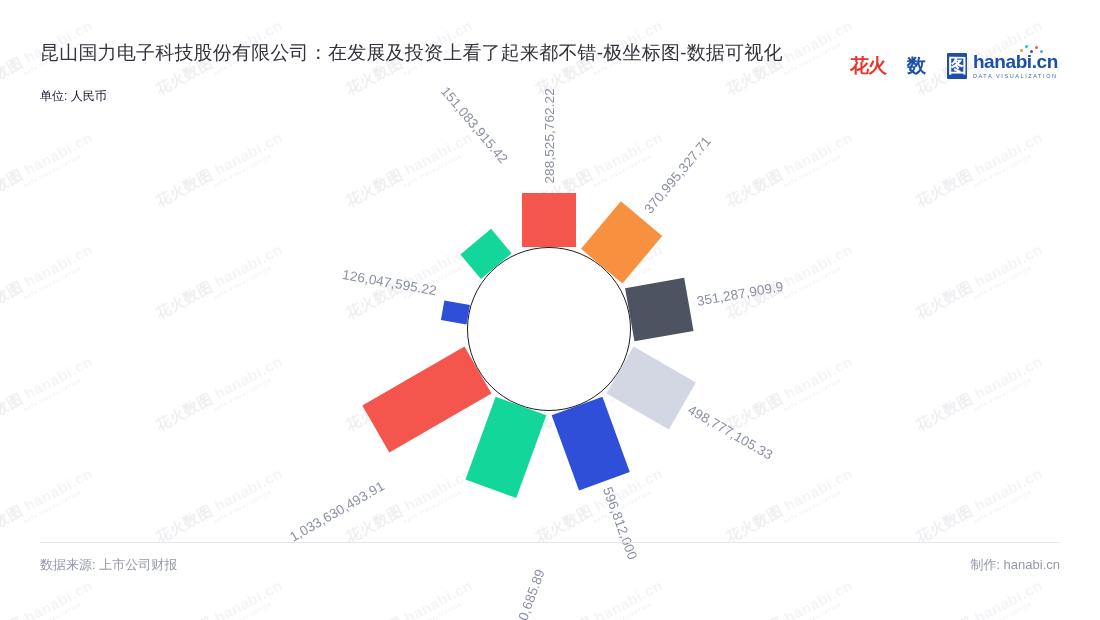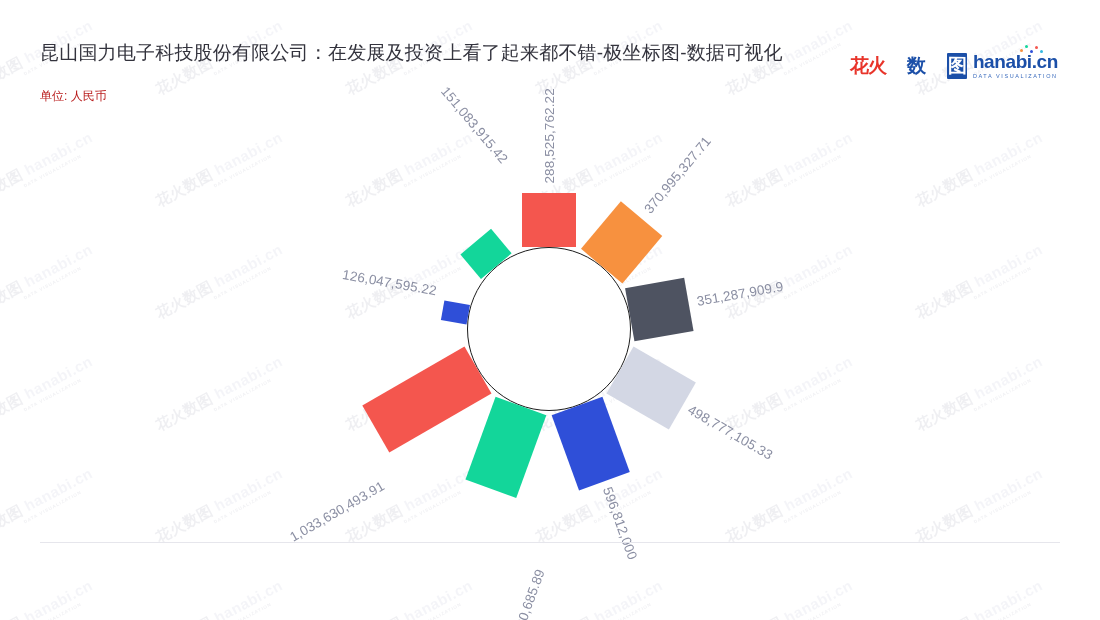--- a/index.html
+++ b/index.html
@@ -60,21 +60,21 @@
     color: #33333d;
     letter-spacing: .2px;
   }
   .unit {
     position: absolute;
     left: 40px;
     top: 88px;
     width: 120px;
     font-size: 12px;
     line-height: 17px;
-    color: #b91c1c;
+    color: #0f172a;
   }
 
   
   .logo {
     position: absolute;
     right: 42px;
     top: 52px;
     display: flex;
     align-items: center;
     gap: 6px;
@@ -268,14 +268,18 @@
       <div class="dlabel" style="left: 488.12px; top: 487.265px; transform: rotate(290deg) translateX(-100%); transform-origin: 100% 50%;">1,890,685.89</div>
       <div class="bar" style="width: 54px; height: 118px; background: rgb(244, 86, 78); left: 522px; top: 129px; transform-origin: 50% 200px; transform: rotate(240deg);"></div>
       <div class="dlabel" style="left: 368.867px; top: 424px; transform: rotate(330deg) translateX(-100%); transform-origin: 100% 50%;">1,033,630,493.91</div>
       <div class="bar" style="width: 20px; height: 26px; background: rgb(47, 79, 216); left: 539px; top: 221px; transform-origin: 50% 108px; transform: rotate(280deg);"></div>
       <div class="dlabel" style="left: 434.762px; top: 299.857px; transform: rotate(370deg) translateX(-100%); transform-origin: 100% 50%;">126,047,595.22</div>
       <div class="bar" style="width: 40px; height: 32px; background: rgb(19, 214, 154); left: 529px; top: 215px; transform-origin: 50% 114px; transform: rotate(320deg);"></div>
       <div class="dlabel" style="left: 470.58px; top: 226.543px; transform: rotate(410deg) translateX(-100%); transform-origin: 100% 50%;">151,083,915.42</div>
     </div>
 
   <div class="footer-line"></div>
+  <div class="footer">
+    <span>数据来源: 上市公司财报</span>
+    <span>制作: hanabi.cn</span>
+  </div>
 
 </div>
 
 </body></html>

